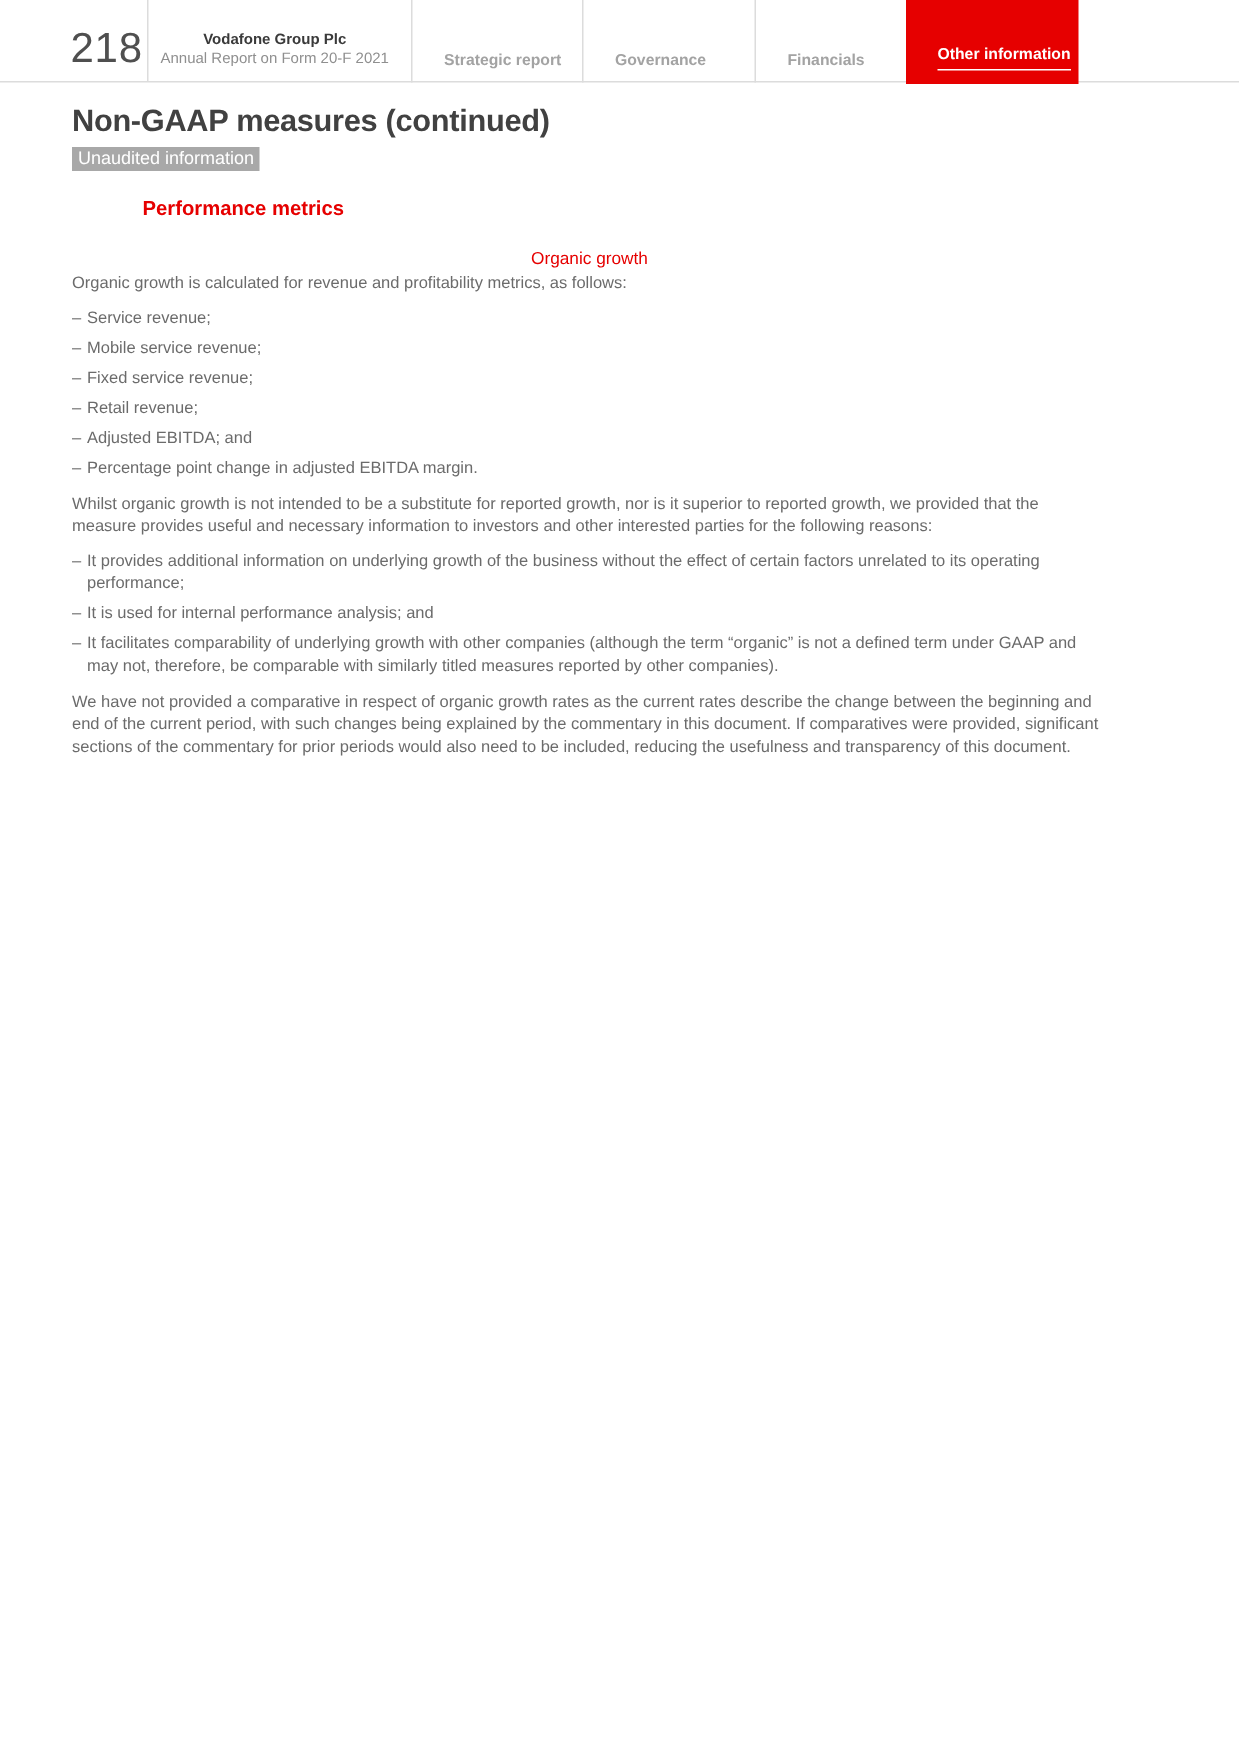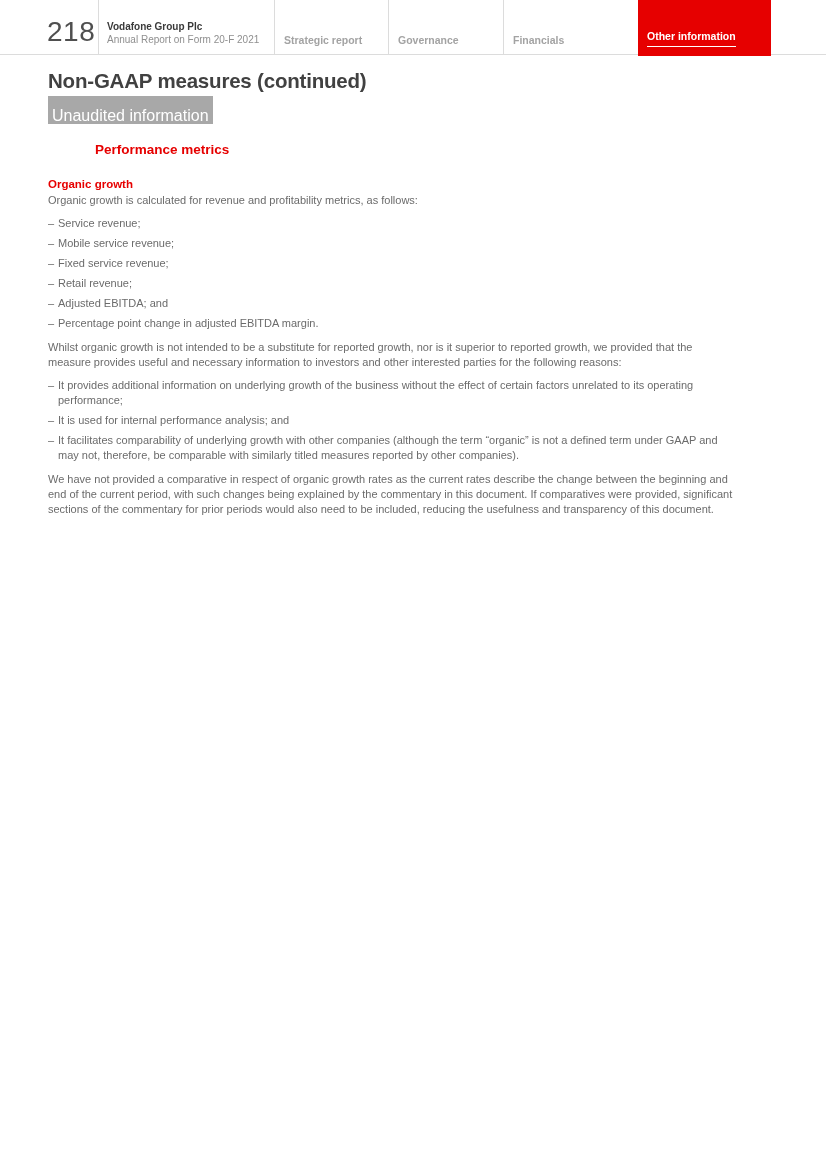--- a/index.html
+++ b/index.html
@@ -13,40 +13,40 @@
   *{box-sizing:border-box;}
   html,body{margin:0;padding:0;background:#fff;}
   body{font-family:"Liberation Sans",sans-serif;}
   .page{position:relative;width:826px;height:1168px;background:#fff;overflow:hidden;}
 
   
   header{position:relative;height:55px;border-bottom:1px solid var(--divider);}
   .page-num{position:absolute;left:47px;bottom:6px;font-size:28px;font-weight:300;color:#4f4f4f;letter-spacing:.5px;}
   .hdr-vline{position:absolute;left:98px;top:0;bottom:0;width:1px;background:var(--divider);}
   .brand{position:absolute;left:107px;bottom:8px;line-height:1.25;}
-  .brand-title{font-size:10px;font-weight:bold;color:#3a3a3a;}
+  .brand-title{font-size:10px;font-weight:bold;color:#3a3a3a;text-align:center;}
   .brand-sub{font-size:10px;color:#8f8f8f;}
   .tab{position:absolute;top:0;height:55px;border-left:1px solid var(--divider);
-       display:flex;align-items:flex-end;padding:0 0 9px 9px;
+       display:flex;align-items:flex-end;padding:0 0 9px 21px;
        font-size:10.5px;font-weight:bold;color:var(--tab_text);cursor:pointer;}
   .tab-0{left:274px;width:114px;}
   .tab-1{left:388px;width:115px;}
   .tab-2{left:503px;width:131px;}
-  .tab-3{left:638px;width:133px;}
+  .tab-3{left:604px;width:115px;}
   .tab.active{background:var(--accent);color:#fff;height:56px;border-left:none;z-index:1;}
   .tab.active .tab-label{border-bottom:1px solid #fff;padding-bottom:4px;}
 
   
   main{margin-left:48px;width:690px;}
   h1{font-size:20.5px;font-weight:700;color:var(--title_text);letter-spacing:-.2px;
      margin:14px 0 3px;line-height:1.15;}
-  .badge{display:inline-block;background:var(--badge_bg);color:#fff;font-size:16px;
-         line-height:13px;padding:13px 4px 2px;}
+  .badge{display:inline-block;background:var(--badge_bg);color:#fff;font-size:12px;
+         line-height:13px;padding:1px 4px 2px;}
   h2{color:var(--accent);font-size:13.5px;font-weight:bold;margin:17px 0 0;padding-left:47px;}
-  h3{color:var(--accent);font-size:11.5px;font-weight:bold;margin:21px 0 3px;}
+  h3{color:var(--accent);font-size:11.5px;font-weight:normal;margin:21px 0 3px;text-align:center;}
   p{font-size:11px;line-height:15px;color:var(--body_text);margin:0 0 8px;width:690px;}
   ul{list-style:none;margin:0 0 9px;padding:0;}
   li{display:flex;font-size:11px;line-height:15px;color:var(--body_text);margin-bottom:5px;}
   .dash{flex:0 0 10px;}
 </style>
 </head>
 <body>
 
 <div class="page">
 

